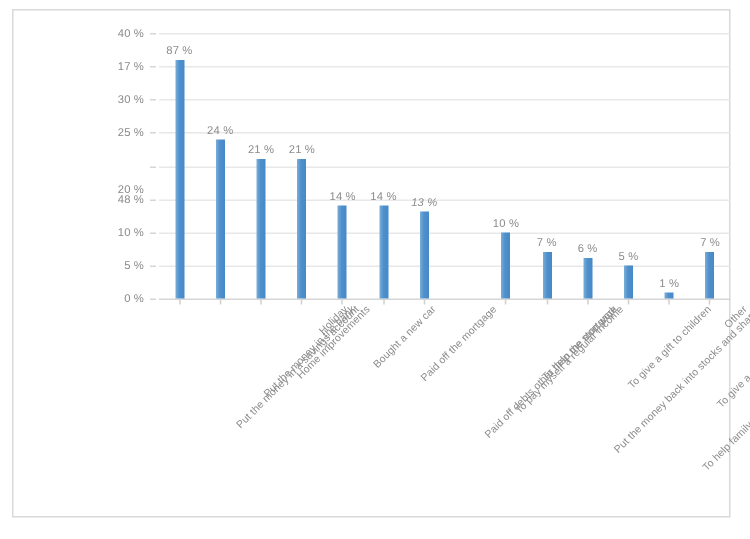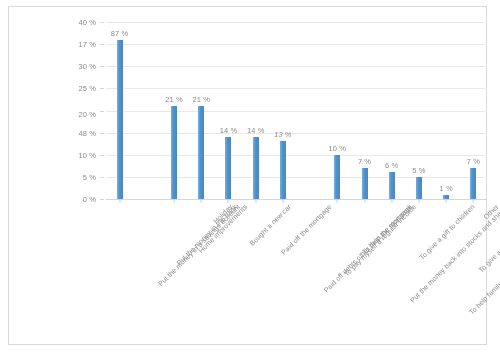--- a/index.html
+++ b/index.html
@@ -133,21 +133,21 @@
 
   <div id="y-axis">
       <div class="ytick-label" style="top: 192px;">0 %</div>
       <div class="ytick-mark" style="top: 192px;"></div>
       <div class="ytick-label" style="top: 169.875px;">5 %</div>
       <div class="ytick-mark" style="top: 169.875px;"></div>
       <div class="ytick-label" style="top: 147.75px;">10 %</div>
       <div class="ytick-mark" style="top: 147.75px;"></div>
       <div class="ytick-label" style="top: 125.625px;">48 %</div>
       <div class="ytick-mark" style="top: 125.625px;"></div>
-      <div class="ytick-label" style="top: 107px;">20 %</div>
+      <div class="ytick-label" style="top: 119px;">20 %</div>
       <div class="ytick-mark" style="top: 103.5px;"></div>
       <div class="ytick-label" style="top: 81.375px; text-align: right;">25 %</div>
       <div class="ytick-mark" style="top: 81.375px;"></div>
       <div class="ytick-label" style="top: 59.25px;">30 %</div>
       <div class="ytick-mark" style="top: 59.25px;"></div>
       <div class="ytick-label" style="top: 37.125px;">17 %</div>
       <div class="ytick-mark" style="top: 37.125px;"></div>
       <div class="ytick-label" style="top: 15px;">40 %</div>
       <div class="ytick-mark" style="top: 15px;"></div>
     </div>
@@ -158,20 +158,25 @@
       <div class="gridline" style="top: 132.75px;"></div>
       <div class="gridline" style="top: 110.625px;"></div>
       <div class="gridline" style="top: 88.5px;"></div>
       <div class="gridline" style="top: 66.375px;"></div>
       <div class="gridline" style="top: 44.25px;"></div>
       <div class="gridline" style="top: 22.125px;"></div>
       <div class="gridline" style="top: 0px;"></div>
       <div class="bar-slot" style="left: 0px; width: 27.2143px;">
         <div class="bar" title="Put the money in a savings account: 36 %" style="height: 159.3px;"></div>
         <div class="bar-label" style="bottom: 161.3px;">87 %</div>
+        <div class="xtick-mark"></div>
+      </div>
+      <div class="bar-slot" style="left: 27.2143px; width: 27.2143px;">
+        <div class="bar" title="Put the money in the bank: 24 %" style="height: 106.2px;"></div>
+        <div class="bar-label" style="bottom: 108.2px;">24 %</div>
         <div class="xtick-mark"></div>
       </div>
       <div class="bar-slot" style="left: 54.4286px; width: 27.2143px;">
         <div class="bar" title="Home improvements: 21 %" style="height: 92.925px;"></div>
         <div class="bar-label" style="bottom: 94.925px;">21 %</div>
         <div class="xtick-mark"></div>
       </div>
       <div class="bar-slot" style="left: 81.6429px; width: 27.2143px;">
         <div class="bar" title="Holiday: 21 %" style="height: 92.925px;"></div>
         <div class="bar-label" style="bottom: 94.925px;">21 %</div>

